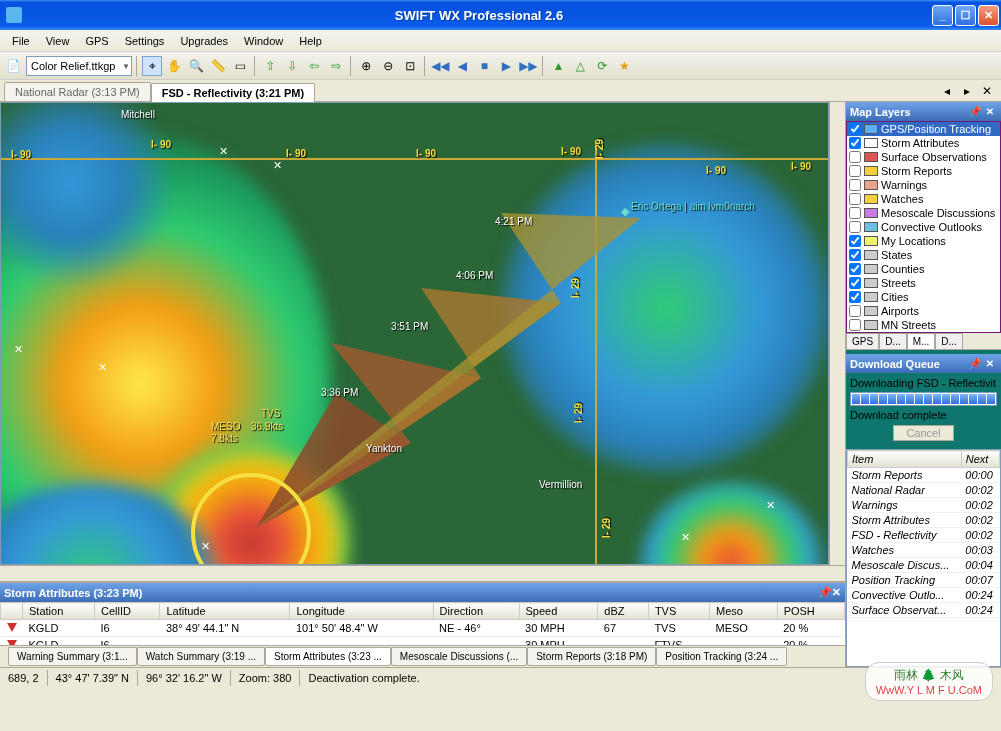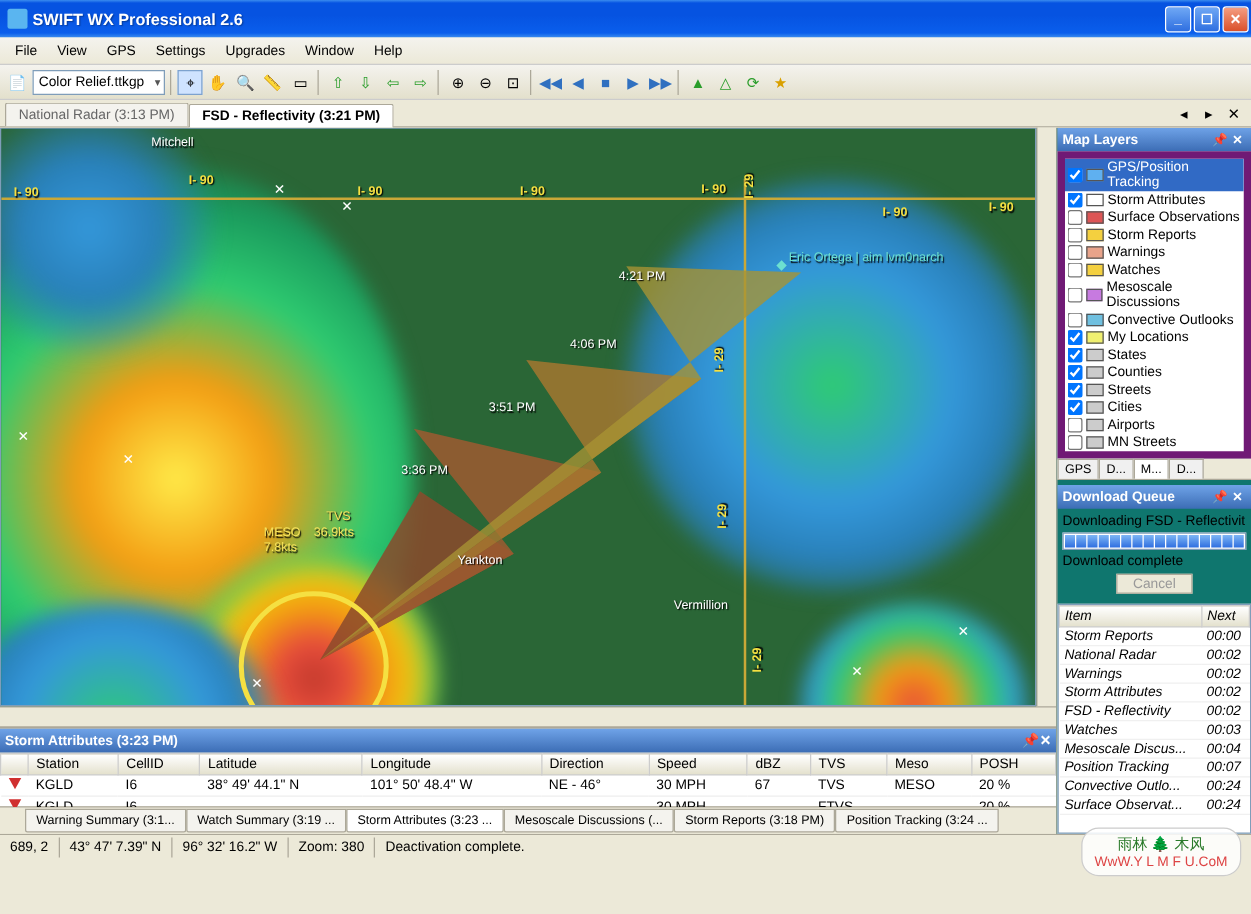--- a/index.html
+++ b/index.html
@@ -1,19 +1,19 @@
 <!DOCTYPE html>
 <html><head>
 <meta charset="utf-8">
 <style>
 * { box-sizing: border-box; margin: 0; padding: 0; font-family: Tahoma, sans-serif; font-size: 11px; }
 body { width: 1001px; height: 731px; background: #ece9d8; overflow: hidden; position: relative; }
 .titlebar { height: 30px; background: linear-gradient(to bottom, #3a8cef 0%, #0653e1 8%, #0653e1 40%, #0a5eec 88%, #3a8cef 100%); display: flex; align-items: center; padding: 0 2px 0 6px; color: white; }
 .titlebar .icon { width: 16px; height: 16px; background: #5ab5f0; margin-right: 4px; border-radius: 2px; }
-.titlebar .title { font-weight: bold; font-size: 13px; flex: 1; text-shadow: 1px 1px 1px rgba(0,0,0,0.3); }
+.titlebar .title { font-weight: bold; font-size: 13px; flex: 1; text-shadow: 1px 1px 1px rgba(0,0,0,0.3); text-align: center; }
 .win-controls { display: flex; gap: 2px; }
 .win-btn { width: 21px; height: 21px; border-radius: 3px; border: 1px solid #fff; display: flex; align-items: center; justify-content: center; font-weight: bold; font-size: 11px; color: white; cursor: pointer; }
 .win-btn.min, .win-btn.max { background: linear-gradient(to bottom,#6fa8f5,#2f6fe0); }
 .win-btn.close { background: linear-gradient(to bottom,#f59e82,#d9502a); }
 .menubar { height: 22px; background: linear-gradient(to bottom,#f4f3ee,#ece9d8); display: flex; align-items: center; padding: 0 4px; border-bottom: 1px solid #ccc; }
 .menubar span { padding: 2px 8px; cursor: pointer; }
 .toolbar { height: 28px; background: linear-gradient(to bottom,#f4f3ee,#e3e0cc); display: flex; align-items: center; padding: 0 4px; border-bottom: 1px solid #ccc; gap: 2px; }
 .tb-btn { width: 20px; height: 20px; display: flex; align-items: center; justify-content: center; border: 1px solid transparent; cursor: pointer; font-size: 12px; }
 .tb-sep { width: 2px; height: 20px; border-left: 1px solid #aca899; margin: 0 2px; }
 .tb-combo { height: 20px; border: 1px solid #7f9db9; background: white; padding: 0 16px 0 4px; display: flex; align-items: center; position: relative; cursor: pointer; }
@@ -29,21 +29,21 @@
 .map-label { position: absolute; color: #fff; font-size: 10px; text-shadow: 1px 1px 1px #000; font-weight: normal; pointer-events: none; }
 .map-city { position: absolute; color: #fff; font-size: 10px; text-shadow: 1px 1px 1px #000; pointer-events: none; }
 .map-road { position: absolute; color: #f5e042; font-size: 10px; text-shadow: 1px 1px 1px #000; font-weight: bold; pointer-events: none; }
 .road-line { position: absolute; background: #c9a838; }
 .map-scroll { width: 16px; background: #ece9d8; border-left: 1px solid #aca899; }
 .map-hscroll { height: 16px; background: #ece9d8; border-top: 1px solid #aca899; }
 .right-panel { width: 156px; background: #0f766e; border-left: 1px solid #aca899; display: flex; flex-direction: column; }
 .panel-header { height: 19px; background: linear-gradient(to bottom,#6fa3e8,#3c6db5); color: white; font-weight: bold; display: flex; align-items: center; padding: 0 4px; }
 .panel-header .ph-title { flex: 1; }
 .panel-header .ph-btn { width: 14px; height: 14px; display: flex; align-items: center; justify-content: center; cursor: pointer; font-size: 10px; }
-.layer-list { background: white; border: 6px solid #701a75; max-height: 250px; overflow: auto; }
+.layer-list { background: white; border: 1px solid #701a75; max-height: 250px; overflow: auto; }
 .layer-item { display: flex; align-items: center; padding: 1px 2px; gap: 3px; cursor: pointer; }
 .layer-item.sel { background: #316ac5; color: white; }
 .layer-item input { width: 12px; height: 12px; }
 .layer-icon { width: 14px; height: 10px; border: 1px solid #555; }
 .mini-tabs { display: flex; background: #ece9d8; border-bottom: 1px solid #aca899; }
 .mini-tab { padding: 2px 5px; border: 1px solid #aca899; border-bottom: none; background: #f0f0f0; font-size: 10px; cursor: pointer; white-space: nowrap; overflow: hidden; }
 .dl-body { padding: 4px; font-size: 10px; }
 .progress { height: 14px; border: 1px solid #7f9db9; background: #fff; display: flex; gap: 1px; padding: 1px; margin: 3px 0; }
 .progress-seg { flex: 1; background: linear-gradient(to bottom,#7eb6f5,#2f6fe0); }
 .cancel-btn { display: block; margin: 4px auto; padding: 1px 12px; border: 1px solid #aca899; background: #ece9d8; color: #999; }
@@ -53,21 +53,21 @@
 .queue-table td { padding: 1px 4px; border-bottom: 1px solid #f0f0f0; }
 .bottom-area { border-top: 2px solid #aca899; }
 .attr-header { height: 19px; background: linear-gradient(to bottom,#6fa3e8,#3c6db5); color: white; font-weight: bold; display: flex; align-items: center; padding: 0 4px; }
 .attr-table { background: white; height: 43px; overflow: auto; }
 .attr-table table { width: 100%; border-collapse: collapse; font-size: 11px; }
 .attr-table th { background: linear-gradient(to bottom,#fff,#e3e0cc); border: 1px solid #ccc; padding: 2px 6px; text-align: left; font-weight: normal; }
 .attr-table td { padding: 2px 6px; border-bottom: 1px solid #eee; }
 .attr-table tr.sel td { background: #316ac5; color: white; }
 .tri { display: inline-block; width: 0; height: 0; border-left: 5px solid transparent; border-right: 5px solid transparent; }
 .tri.red { border-top: 9px solid #d03030; }
-.bottom-tabs { height: 22px; display: flex; align-items: center; background: #ece9d8; padding: 2px 20px; gap: 0; border-top: 1px solid #aca899; }
+.bottom-tabs { height: 22px; display: flex; align-items: center; background: #ece9d8; padding: 2px 8px; gap: 0; border-top: 1px solid #aca899; }
 .btab { padding: 3px 8px; border: 1px solid #aca899; background: #f4f3ee; cursor: pointer; white-space: nowrap; font-size: 10px; border-radius: 0 0 2px 2px; }
 .btab.active { background: #fff; }
 .statusbar { height: 20px; background: #ece9d8; border-top: 1px solid #aca899; display: flex; align-items: center; }
 .status-cell { padding: 2px 8px; border-right: 1px solid #aca899; font-size: 11px; }
 .watermark { position: absolute; right: 8px; bottom: 30px; background: rgba(255,255,255,0.85); border: 1px solid #ccc; border-radius: 14px; padding: 4px 10px; font-size: 11px; color: #d44; text-align: center; z-index: 40; }
 .watermark .cn { color: #2a7a2a; font-size: 12px; }
 </style>
 </head>
 <body>
 
@@ -160,21 +160,21 @@
         <div class="map-road" style="left:600px;top:435px;transform:rotate(-90deg);transform-origin:left top">I- 29</div>
 
         <svg style="position:absolute;left:0;top:0;width:100%;height:100%;pointer-events:none">
           <path d="M255 425 L335 290 L410 340 Z" fill="#8b4a2b" opacity="0.85"></path>
           <path d="M255 425 L410 340 L330 240 L480 275 L255 425" fill="#9d5a30" opacity="0.85"></path>
           <path d="M255 425 L480 275 L420 185 L560 200 Z" fill="#a8772f" opacity="0.82"></path>
           <path d="M255 425 L560 200 L500 110 L640 115 Z" fill="#a89333" opacity="0.78"></path>
         </svg>
         <div class="storm-circle"></div>
 
-        <div class="map-label" style="left:320px;top:268px">3:36 PM</div>
+        <div class="map-label" style="left:320px;top:284px">3:36 PM</div>
         <div class="map-label" style="left:390px;top:218px">3:51 PM</div>
         <div class="map-label" style="left:455px;top:167px">4:06 PM</div>
         <div class="map-label" style="left:494px;top:113px">4:21 PM</div>
 
         <div class="map-label" style="left:210px;top:318px;color:#f7e25c">MESO</div>
         <div class="map-label" style="left:210px;top:330px;color:#f7e25c">7.8kts</div>
         <div class="map-label" style="left:260px;top:305px;color:#f7e25c">TVS</div>
         <div class="map-label" style="left:250px;top:318px;color:#f7e25c">36.9kts</div>
 
         <div class="map-city" style="left:120px;top:6px">Mitchell</div>

